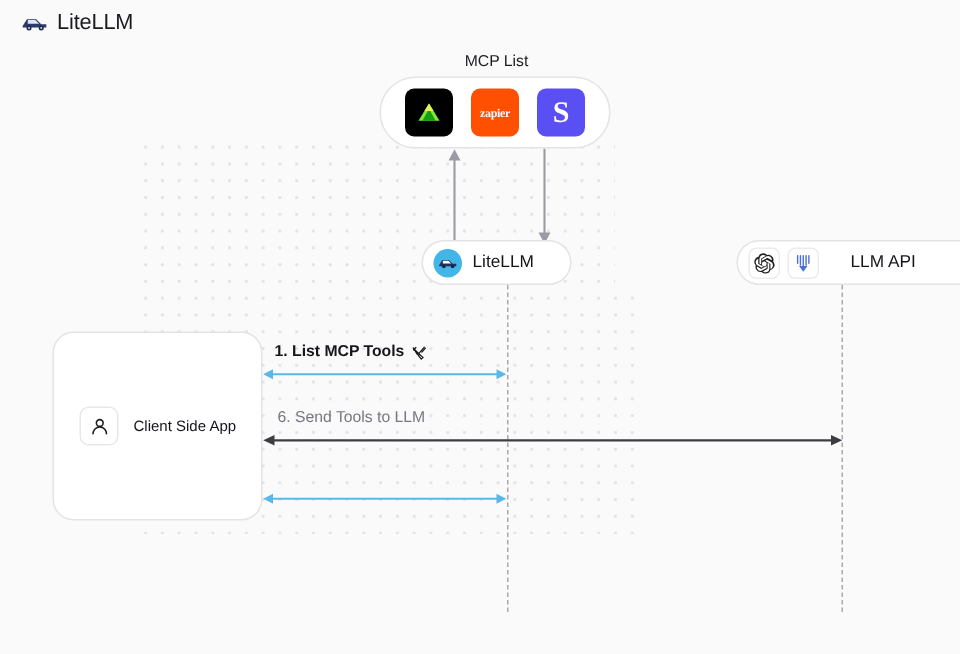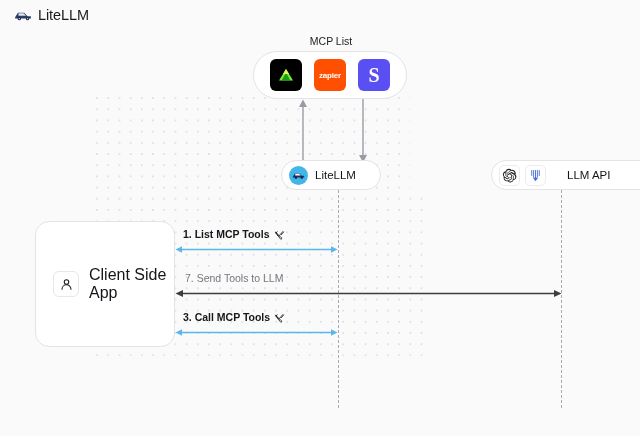--- a/index.html
+++ b/index.html
@@ -135,20 +135,21 @@
     flex: 0 0 auto;
   }
   #tool-icon-0 { background: #000000; }
   #tool-icon-1 { background: #ff4f00; }
   #tool-icon-2 { background: #5a4ff3; }
   .tool-label-zapier {
     color: #ffffff;
     font-size: 8px;
     font-weight: bold;
     letter-spacing: -0.2px;
+    font-family: Liberation Serif, serif;
   }
   .tool-label-s {
     color: #ffffff;
     font-size: 20px;
     font-weight: bold;
     font-family: "Liberation Serif", serif;
     line-height: 1;
   }
 
   
@@ -205,21 +206,21 @@
   #client-app-icon {
     width: 26px; height: 26px;
     border-radius: 6px;
     background: #ffffff;
     border: 1px solid #e7e7ec;
     display: flex; align-items: center; justify-content: center;
     box-sizing: border-box;
     flex: 0 0 auto;
   }
   #client-app-label {
-    font-size: 16px;
+    font-size: 10px;
     color: #15151a;
   }
 
   
   .lifeline {
     position: absolute;
     width: 0;
     border-left: 1.6px dashed #a9a9b0;
     z-index: 6;
   }
@@ -371,35 +372,28 @@
   </span>
   <svg class="msg-line" width="163" height="11">
     <line x1="6" y1="5.5" x2="157" y2="5.5" stroke="#5ab8e8" stroke-width="1.3"></line>
     <polygon points="0.5,5.5 7,2.2 7,8.8" fill="#5ab8e8"></polygon>
     <polygon points="162.5,5.5 156,2.2 156,8.8" fill="#5ab8e8"></polygon>
   </svg>
 </div>
 
 <div id="row-2" class="msg-row">
   <span class="msg-label muted" style="left:10px;">
-    <span>7. Send Tools to LLM</span>
+    <span>6. Send Tools to LLM</span>
   </span>
   <svg class="msg-line" width="387" height="11">
     <line x1="6" y1="5.5" x2="381" y2="5.5" stroke="#3c3c42" stroke-width="1.5"></line>
     <polygon points="0.5,5.5 8,2 8,9" fill="#3c3c42"></polygon>
     <polygon points="386.5,5.5 379,2 379,9" fill="#3c3c42"></polygon>
   </svg>
 </div>
 
 <div id="row-3" class="msg-row">
-  <span class="msg-label dark" style="left:8px;">
-    <span>3. Call MCP Tools</span>
-    <svg class="tool-glyph" viewBox="0 0 24 24">
-      <path d="M3 3.8 L9.2 13.6 M7.6 3.2 L3.2 7.6 M4 5.2 L12.5 17.5 L15 20.5 L17.6 18 L14.4 15.6 Z" fill="none" stroke="#16161b" stroke-width="1.8" stroke-linejoin="round"></path>
-      <path d="M21 4.5 L15.8 10.4 M19.4 3.2 L11.5 12.2" fill="none" stroke="#16161b" stroke-width="1.8" stroke-linecap="round"></path>
-    </svg>
-  </span>
   <svg class="msg-line" width="163" height="11">
     <line x1="6" y1="5.5" x2="157" y2="5.5" stroke="#5ab8e8" stroke-width="1.3"></line>
     <polygon points="0.5,5.5 7,2.2 7,8.8" fill="#5ab8e8"></polygon>
     <polygon points="162.5,5.5 156,2.2 156,8.8" fill="#5ab8e8"></polygon>
   </svg>
 </div>
 
 </body></html>

